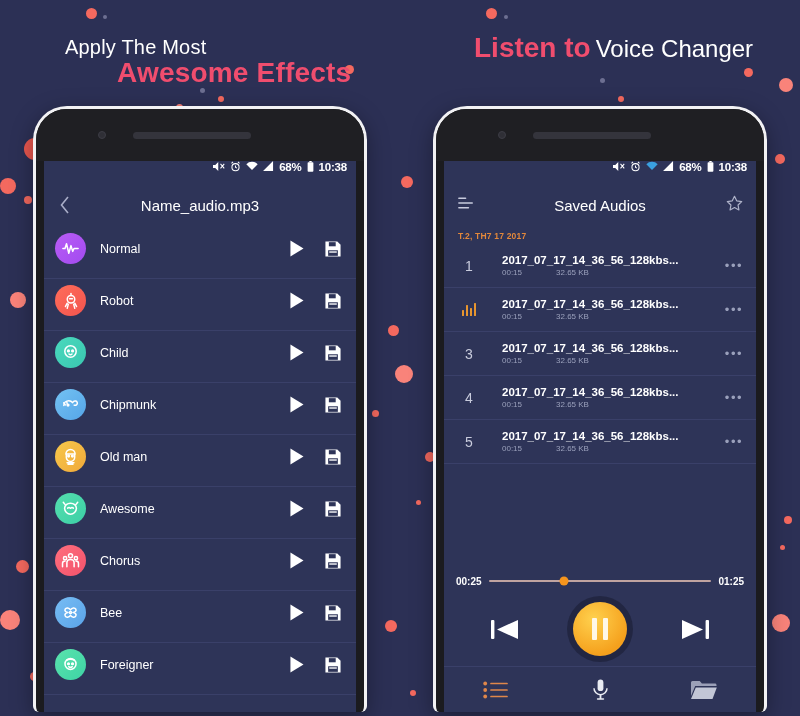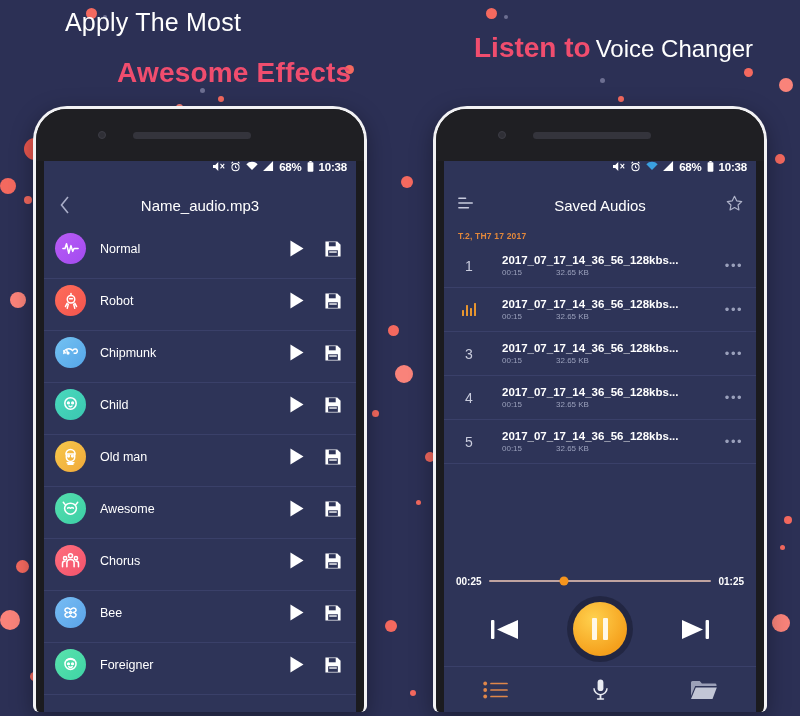--- a/index.html
+++ b/index.html
@@ -20,21 +20,21 @@
   .dot { position: absolute; border-radius: 50%; background: #f4695f; }
   .dot.light { background: #f9837a; }
   .dot.dark  { background: #e9574f; }
   .dot.pale  { background: #6d6f92; }
 
   
   .headline { position: absolute; white-space: nowrap; }
   .hl-white { color: #ffffff; font-weight: 400; }
   .hl-pink  { color: #f04d6e; font-weight: 700; }
 
-  #hl-left-1  { left: 65px;  top: 8px;  font-size: 25px; letter-spacing: .2px; }
+  #hl-left-1  { left: 65px;  top: 36px;  font-size: 20px; letter-spacing: .2px; }
   #hl-left-2  { left: 117px; top: 57px;  font-size: 28px; letter-spacing: .2px; }
   #hl-right   { left: 474px; top: 32px;  font-size: 26px; }
   #hl-right .hl-pink { font-size: 28px; }
   #hl-right .hl-white { font-size: 24px; margin-left: 5px; }
 
   
   .phone {
     position: absolute;
     width: 334px; height: 606px;
     border-radius: 34px 34px 6px 6px;
@@ -317,54 +317,54 @@
                 <svg width="18" height="18" viewBox="0 0 20 20" fill="#ffffff">
                   <path d="M1.6 1.6h13.2L18.4 5.2v13.2H1.6z"></path>
                   <rect x="5.4" y="2.4" width="7.6" height="4.6" fill="#2e3458"></rect>
                   <rect x="4.6" y="11.4" width="10.8" height="6.2" fill="#2e3458"></rect>
                   <rect x="5.8" y="12.6" width="8.4" height="1.5" fill="#ffffff"></rect>
                 </svg>
               </div>
             </div>
           </div>
           <div class="effect-row">
-            <div class="eff-icon" style="background:linear-gradient(135deg,#74c2f2,#55a5e8);">
-              <svg width="19" height="19" viewBox="0 0 20 20" fill="none" stroke="#ffffff" stroke-width="1.6" stroke-linecap="round" stroke-linejoin="round">
-                <path d="M3 11c0-3 2.4-5 5.2-5 2 0 3.2.9 4 2 .7-1.2 2-2 3.3-1.6 1.4.4 2 1.8 1.5 3-.5 1.3-2 1.8-3.2 1.3"></path>
-                <path d="M4.5 10.4l-1.6-2.2M6.6 9.6l-.6-2.6"></path>
-                <circle cx="7.4" cy="10.6" r=".9" fill="#fff"></circle>
-              </svg>
-            </div>
-            <div class="eff-label">Chipmunk</div>
-            <div class="eff-actions">
-              <div class="icon-btn">
-                <svg width="19" height="19" viewBox="0 0 20 20" fill="#ffffff">
-                  <path d="M3.6 1.6L17.4 10 3.6 18.4z"></path>
-                </svg>
-              </div>
-              <div class="icon-btn">
-                <svg width="18" height="18" viewBox="0 0 20 20" fill="#ffffff">
-                  <path d="M1.6 1.6h13.2L18.4 5.2v13.2H1.6z"></path>
-                  <rect x="5.4" y="2.4" width="7.6" height="4.6" fill="#2e3458"></rect>
-                  <rect x="4.6" y="11.4" width="10.8" height="6.2" fill="#2e3458"></rect>
-                  <rect x="5.8" y="12.6" width="8.4" height="1.5" fill="#ffffff"></rect>
-                </svg>
-              </div>
-            </div>
-          </div>
-          <div class="effect-row">
             <div class="eff-icon" style="background:linear-gradient(135deg,#4ad9bd,#3ac7b0);">
               <svg width="19" height="19" viewBox="0 0 20 20" fill="none" stroke="#ffffff" stroke-width="1.6" stroke-linecap="round" stroke-linejoin="round">
                 <path d="M10 3c3.4 0 6 2.5 6 5.6 0 3.6-2.7 6.4-6 6.4S4 12.2 4 8.6C4 5.5 6.6 3 10 3z"></path>
                 <circle cx="7.8" cy="8.4" r=".9" fill="#fff"></circle>
                 <circle cx="12.2" cy="8.4" r=".9" fill="#fff"></circle>
                 <path d="M8.4 11.6c.9.8 2.3.8 3.2 0"></path>
               </svg>
             </div>
             <div class="eff-label">Child</div>
+            <div class="eff-actions">
+              <div class="icon-btn">
+                <svg width="19" height="19" viewBox="0 0 20 20" fill="#ffffff">
+                  <path d="M3.6 1.6L17.4 10 3.6 18.4z"></path>
+                </svg>
+              </div>
+              <div class="icon-btn">
+                <svg width="18" height="18" viewBox="0 0 20 20" fill="#ffffff">
+                  <path d="M1.6 1.6h13.2L18.4 5.2v13.2H1.6z"></path>
+                  <rect x="5.4" y="2.4" width="7.6" height="4.6" fill="#2e3458"></rect>
+                  <rect x="4.6" y="11.4" width="10.8" height="6.2" fill="#2e3458"></rect>
+                  <rect x="5.8" y="12.6" width="8.4" height="1.5" fill="#ffffff"></rect>
+                </svg>
+              </div>
+            </div>
+          </div>
+          <div class="effect-row">
+            <div class="eff-icon" style="background:linear-gradient(135deg,#74c2f2,#55a5e8);">
+              <svg width="19" height="19" viewBox="0 0 20 20" fill="none" stroke="#ffffff" stroke-width="1.6" stroke-linecap="round" stroke-linejoin="round">
+                <path d="M3 11c0-3 2.4-5 5.2-5 2 0 3.2.9 4 2 .7-1.2 2-2 3.3-1.6 1.4.4 2 1.8 1.5 3-.5 1.3-2 1.8-3.2 1.3"></path>
+                <path d="M4.5 10.4l-1.6-2.2M6.6 9.6l-.6-2.6"></path>
+                <circle cx="7.4" cy="10.6" r=".9" fill="#fff"></circle>
+              </svg>
+            </div>
+            <div class="eff-label">Chipmunk</div>
             <div class="eff-actions">
               <div class="icon-btn">
                 <svg width="19" height="19" viewBox="0 0 20 20" fill="#ffffff">
                   <path d="M3.6 1.6L17.4 10 3.6 18.4z"></path>
                 </svg>
               </div>
               <div class="icon-btn">
                 <svg width="18" height="18" viewBox="0 0 20 20" fill="#ffffff">
                   <path d="M1.6 1.6h13.2L18.4 5.2v13.2H1.6z"></path>
                   <rect x="5.4" y="2.4" width="7.6" height="4.6" fill="#2e3458"></rect>

